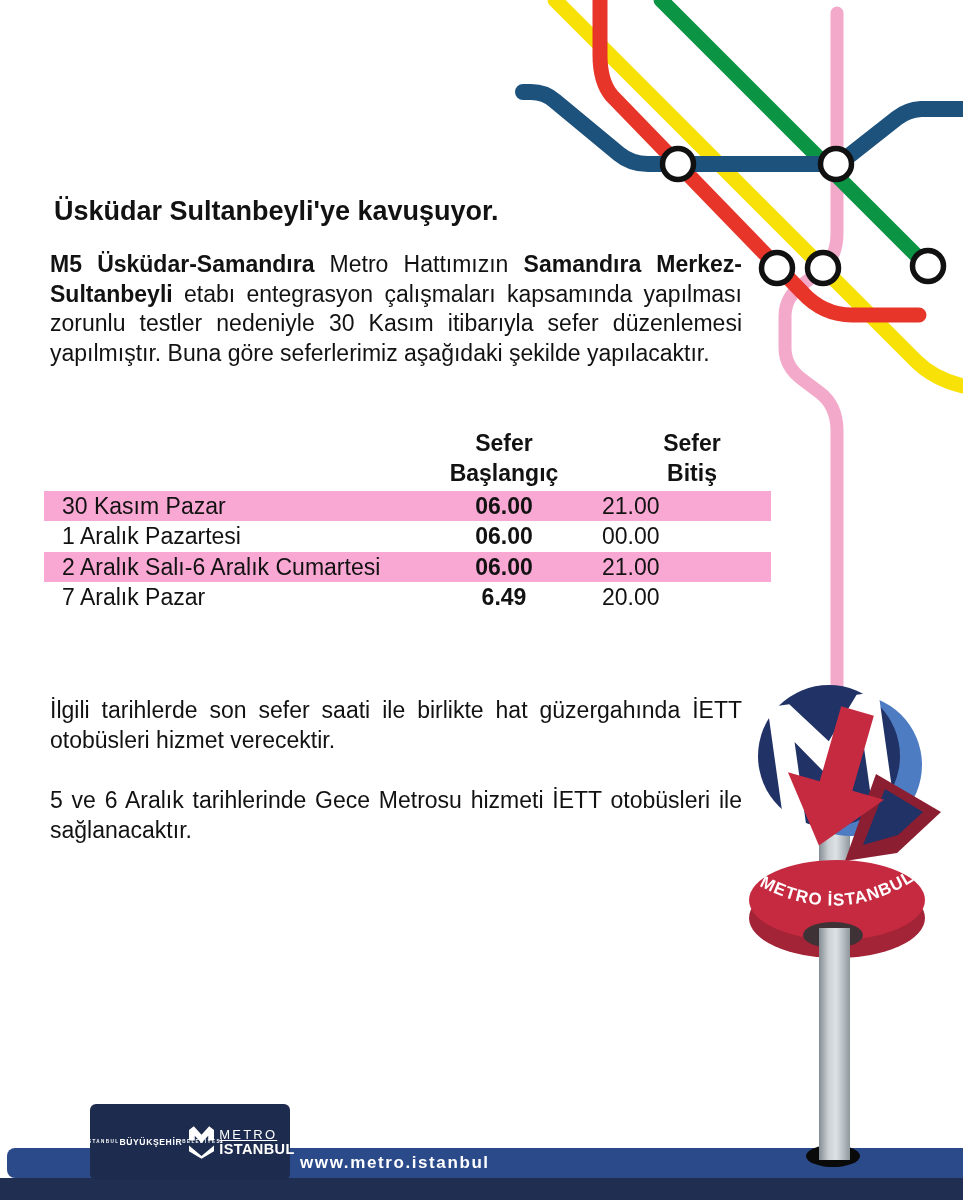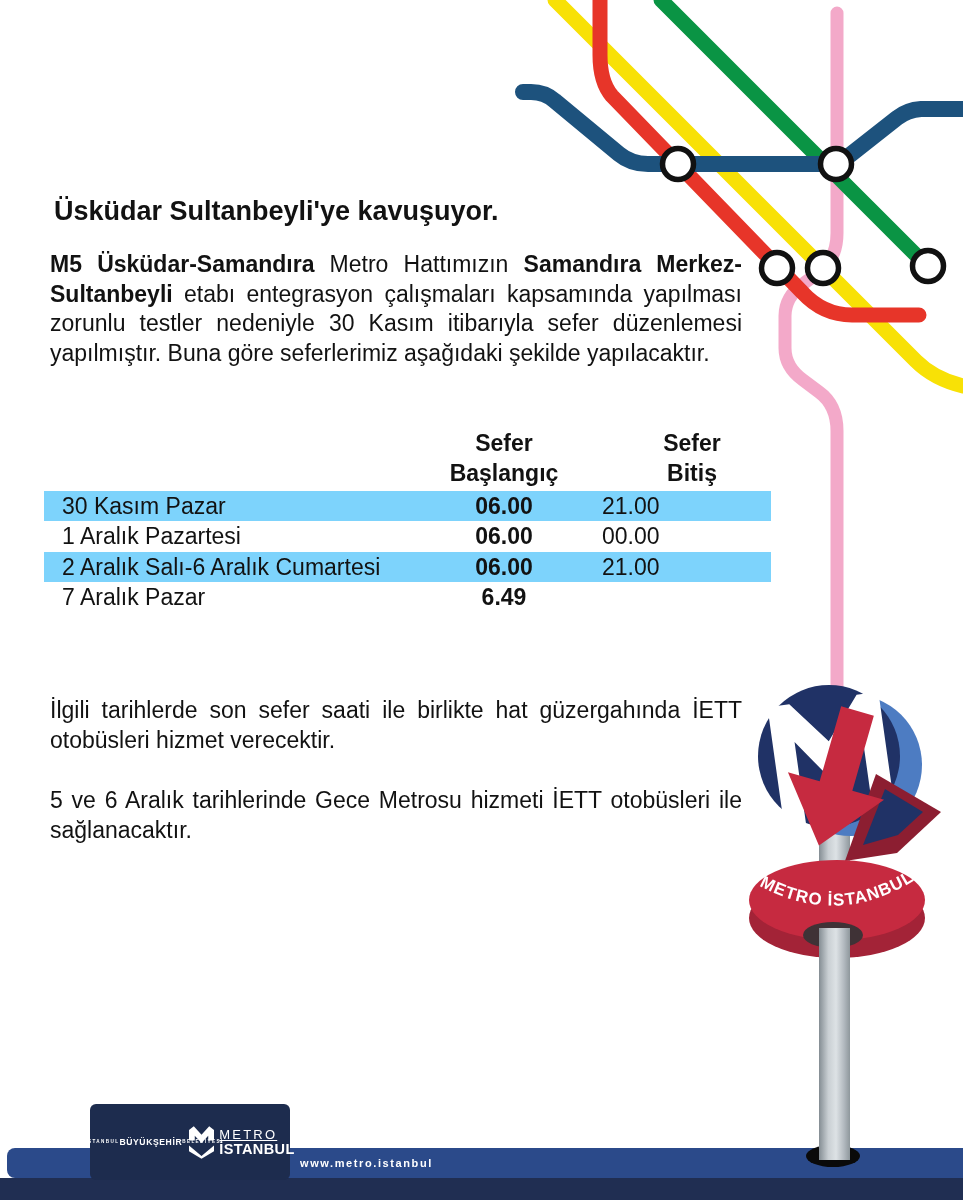--- a/index.html
+++ b/index.html
@@ -5,21 +5,21 @@
   html,body{margin:0;padding:0;background:#e8e8e8;}
   .poster{
     position:relative;width:963px;height:1200px;background:#ffffff;
     overflow:hidden;font-family:"Liberation Sans",sans-serif;color:#121212;
   }
   .abs{position:absolute;}
   
   .band{left:7px;top:1148px;width:956px;height:30px;background:#2b4a8a;border-radius:8px 0 0 8px;z-index:1;}
   .strip{left:0;top:1178px;width:963px;height:22px;background:#202e52;z-index:1;}
   .site{left:300px;top:1148px;height:30px;line-height:30px;color:#ffffff;
-        font-size:11px;font-weight:700;letter-spacing:1.6px;z-index:2;}
+        font-size:17px;font-weight:700;letter-spacing:1.6px;z-index:2;}
   .logo-box{left:90px;top:1104px;width:200px;height:76px;background:#1d2c4e;border-radius:6px;
         display:flex;align-items:center;justify-content:center;gap:10px;z-index:2;}
   .ibb{display:flex;flex-direction:row;align-items:center;width:84px;color:#fff;}
   .ibb-l1,.ibb-l3{font-size:4.6px;letter-spacing:1.4px;font-weight:700;line-height:6px;}
   .ibb-l2{font-size:8.6px;letter-spacing:.6px;font-weight:700;line-height:10px;}
   .vdiv{width:1px;height:52px;background:rgba(255,255,255,.45);}
   .mlogo{display:flex;align-items:center;gap:5px;color:#fff;}
   .mtxt{display:flex;flex-direction:column;line-height:14px;}
   .mt1{font-size:13px;font-weight:400;letter-spacing:2.2px;text-decoration:underline;}
   .mt2{font-size:14.5px;font-weight:700;letter-spacing:.4px;}
@@ -27,21 +27,21 @@
   .art{left:0;top:0;width:963px;height:1200px;z-index:3;pointer-events:none;}
   
   .content{z-index:4;}
   .headline{left:50px;top:192px;width:700px;font-size:27px;font-weight:700;}
   .intro{left:50px;top:250px;width:692px;font-size:23px;line-height:29.6px;
          text-align:justify;}
   .th{top:428px;width:180px;text-align:center;font-weight:700;font-size:23px;line-height:30px;}
   .th1{left:414px;} .th2{left:602px;}
   .rows{left:44px;top:491px;width:727px;}
   .trow{position:relative;height:30.4px;line-height:30.4px;font-size:23px;}
-  .trow.shaded{background:#7dd3fc;}
+  .trow.shaded{background:#f9a8d4;}
   .rl{position:absolute;left:18px;white-space:nowrap;}
   .rs{position:absolute;left:370px;width:180px;text-align:center;font-weight:bold;}
   .re{position:absolute;left:558px;width:180px;text-align:left;}
   .note{width:692px;left:50px;font-size:23px;line-height:30px;text-align:justify;margin:0;}
   .n1{top:695px;} .n2{top:785px;}
 </style>
 </head>
 <body>
 
 <div class="poster">
@@ -156,20 +156,21 @@
         <span class="re">00.00</span>
       </div>
       <div class="trow shaded">
         <span class="rl">2 Aralık Salı-6 Aralık Cumartesi</span>
         <span class="rs">06.00</span>
         <span class="re">21.00</span>
       </div>
       <div class="trow">
         <span class="rl">7 Aralık Pazar</span>
         <span class="rs">6.49</span>
+        <span class="re">20.00</span>
       </div>
     </div>
 
     <p class="abs note n1" style="z-index:4;">İlgili tarihlerde son sefer saati ile birlikte hat güzergahında İETT otobüsleri hizmet verecektir.</p>
     <p class="abs note n2" style="z-index:4;">5 ve 6 Aralık tarihlerinde Gece Metrosu hizmeti İETT otobüsleri ile sağlanacaktır.</p>
   </div>
 
 </div>
 
 </body></html>

